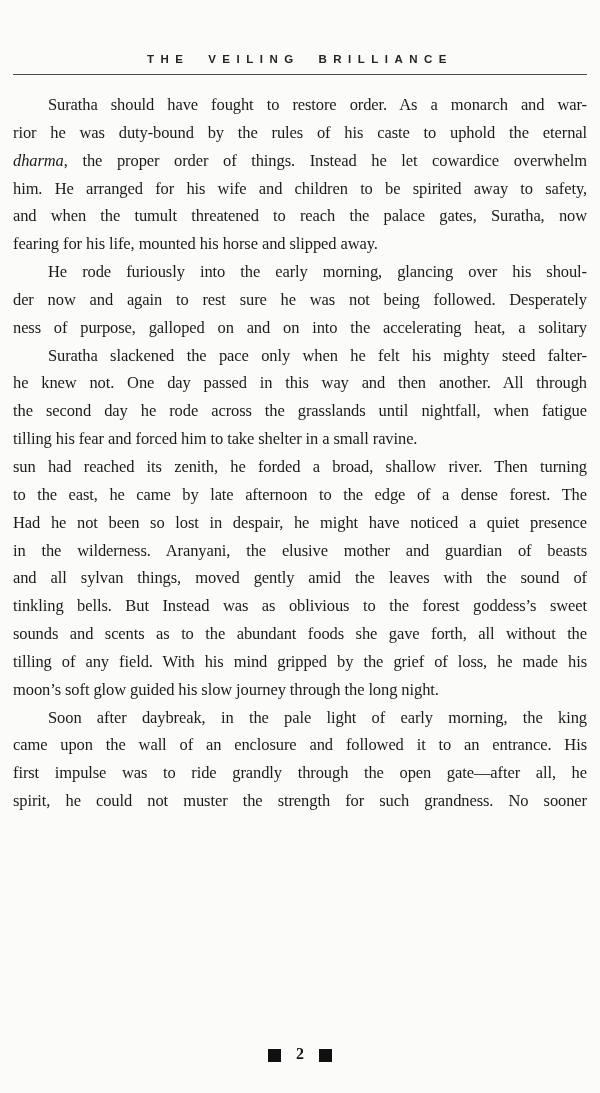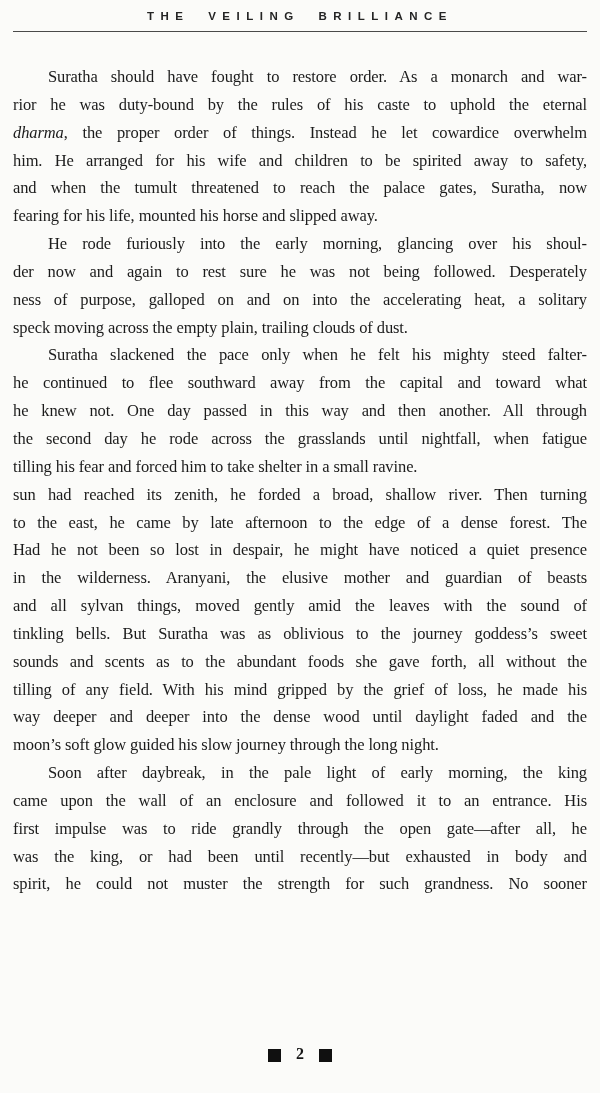--- a/index.html
+++ b/index.html
@@ -15,28 +15,29 @@
   }
   .running-head {
     padding-top: 10px;
     text-align: center;
     font-family: "Liberation Sans", sans-serif;
     font-size: 11.5px;
     font-weight: 700;
     letter-spacing: 6.5px;
     word-spacing: 9px;
     color: #242424;
+    margin-top: 43px;
   }
   .rule {
     margin: 9px 13px 0 13px;
     border-top: 1.6px solid #4a4a4a;
     height: 0;
   }
   .body-text {
-    margin: 31px 13px 0 13px;
+    margin: 16px 13px 0 13px;
     font-size: 16.5px;
     line-height: 27.85px;
     letter-spacing: -0.1px;
   }
   .line {
     text-align: justify;
     text-align-last: justify;
     min-height: 27.85px;
   }
   .line.indent { text-indent: 35px; }
@@ -81,46 +82,42 @@
       <div class="line"><span>rior he was duty-bound by the rules of his caste to uphold the eternal</span></div>
       <div class="line"><span class="it">dharma</span><span>, the proper order of things. Instead he let cowardice overwhelm</span></div>
       <div class="line"><span>him. He arranged for his wife and children to be spirited away to safety,</span></div>
       <div class="line"><span>and when the tumult threatened to reach the palace gates, Suratha, now</span></div>
       <div class="line endline"><span>fearing for his life, mounted his horse and slipped away.</span></div>
     </div>
     <div>
       <div class="line indent"><span>He rode furiously into the early morning, glancing over his shoul-</span></div>
       <div class="line"><span>der now and again to rest sure he was not being followed. Desperately</span></div>
       <div class="line"><span>ness of purpose, galloped on and on into the accelerating heat, a solitary</span></div>
-      <div class="line endline"><span>speck moving across the empty plain, trailing clouds of dust.</span></div>
     </div>
     <div>
       <div class="line indent"><span>Suratha slackened the pace only when he felt his mighty steed falter-</span></div>
-      <div class="line"><span>he continued to flee southward away from the capital and toward what</span></div>
       <div class="line"><span>he knew not. One day passed in this way and then another. All through</span></div>
       <div class="line"><span>the second day he rode across the grasslands until nightfall, when fatigue</span></div>
       <div class="line endline"><span>tilling his fear and forced him to take shelter in a small ravine.</span></div>
     </div>
     <div>
       <div class="line"><span>sun had reached its zenith, he forded a broad, shallow river. Then turning</span></div>
       <div class="line"><span>to the east, he came by late afternoon to the edge of a dense forest. The</span></div>
       <div class="line"><span>Had he not been so lost in despair, he might have noticed a quiet presence</span></div>
       <div class="line"><span>in the wilderness. Aranyani, the elusive mother and guardian of beasts</span></div>
       <div class="line"><span>and all sylvan things, moved gently amid the leaves with the sound of</span></div>
-      <div class="line"><span>tinkling bells. But Suratha was as oblivious to the journey goddess’s sweet</span></div>
+      <div class="line"><span>tinkling bells. But Instead was as oblivious to the forest goddess’s sweet</span></div>
       <div class="line"><span>sounds and scents as to the abundant foods she gave forth, all without the</span></div>
       <div class="line"><span>tilling of any field. With his mind gripped by the grief of loss, he made his</span></div>
-      <div class="line"><span>way deeper and deeper into the dense wood until daylight faded and the</span></div>
       <div class="line endline"><span>moon’s soft glow guided his slow journey through the long night.</span></div>
     </div>
     <div>
       <div class="line indent"><span>Soon after daybreak, in the pale light of early morning, the king</span></div>
       <div class="line"><span>came upon the wall of an enclosure and followed it to an entrance. His</span></div>
       <div class="line"><span>first impulse was to ride grandly through the open gate—after all, he</span></div>
-      <div class="line"><span>was the king, or had been until recently—but exhausted in body and</span></div>
       <div class="line"><span>spirit, he could not muster the strength for such grandness. No sooner</span></div>
     </div>
   </main>
 
 <footer class="footer">
   <span class="sq"></span>
   <span class="pagenum">2</span>
   <span class="sq"></span>
 </footer>
 

